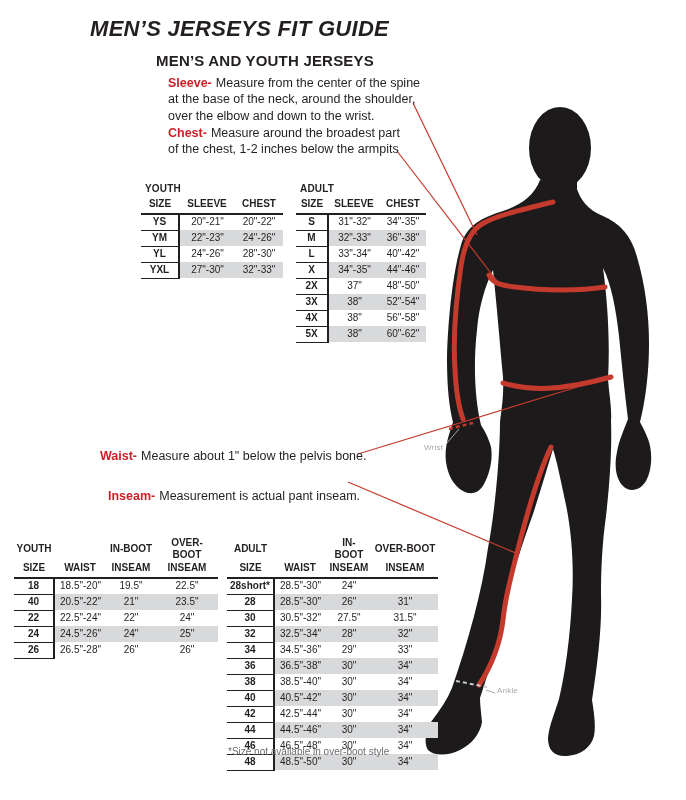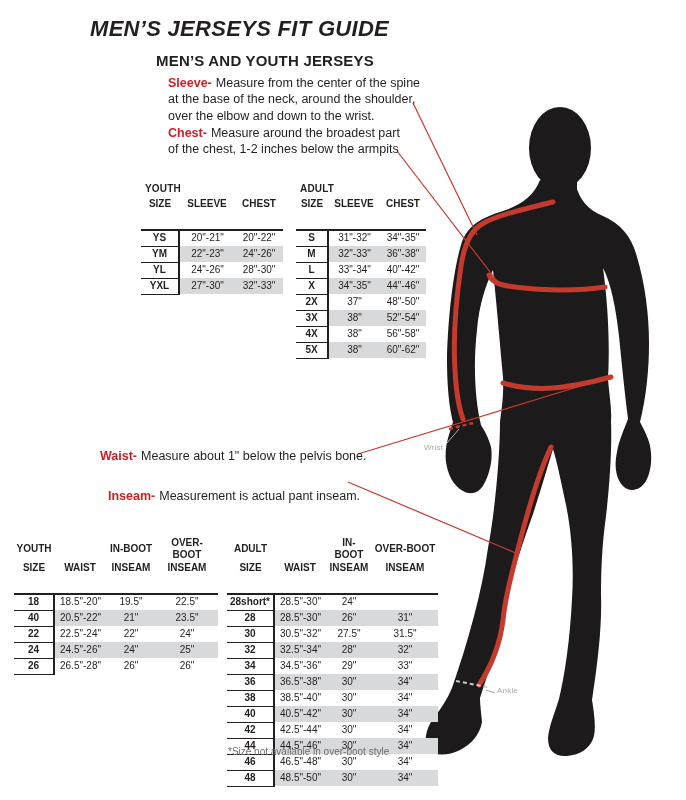--- a/index.html
+++ b/index.html
@@ -10,21 +10,21 @@
 
   .page-title{left:90px;top:16px;font-size:22px;font-weight:bold;font-style:italic;letter-spacing:.3px;white-space:nowrap;}
   .section-heading{font-size:15px;font-weight:bold;letter-spacing:.2px;white-space:nowrap;}
   .para{font-size:12.5px;line-height:1.3;white-space:pre-line;}
   .red-term{color:#cc2128;font-weight:bold;margin-right:4px;}
 
   .size-table{position:absolute;}
   .size-table .group-label{font-size:10px;font-weight:bold;margin:0 0 3px 4px;letter-spacing:.2px;}
   .size-table table{border-collapse:collapse;table-layout:fixed;}
   .size-table th{font-size:10px;font-weight:bold;text-align:center;padding:1px 2px;line-height:1.15;}
-  .size-table tr.underline-row th{border-bottom:2px solid #231f20;padding-bottom:19px;}
+  .size-table tr.underline-row th{border-bottom:2px solid #231f20;padding-bottom:3px;}
   .size-table td{font-size:10px;height:15px;padding:0 2px;text-align:center;line-height:1;}
   .size-table td.size{font-weight:bold;border-bottom:1px solid #231f20;border-right:2px solid #231f20;}
   .size-table tbody tr:nth-child(even) td.val{background:#d8d9da;}
 
   .footnote{font-size:10px;color:#6d6e71;}
   .fig-label{font-size:8px;color:#a7a9ac;letter-spacing:.2px;}
 </style>
 </head>
 <body>
 

